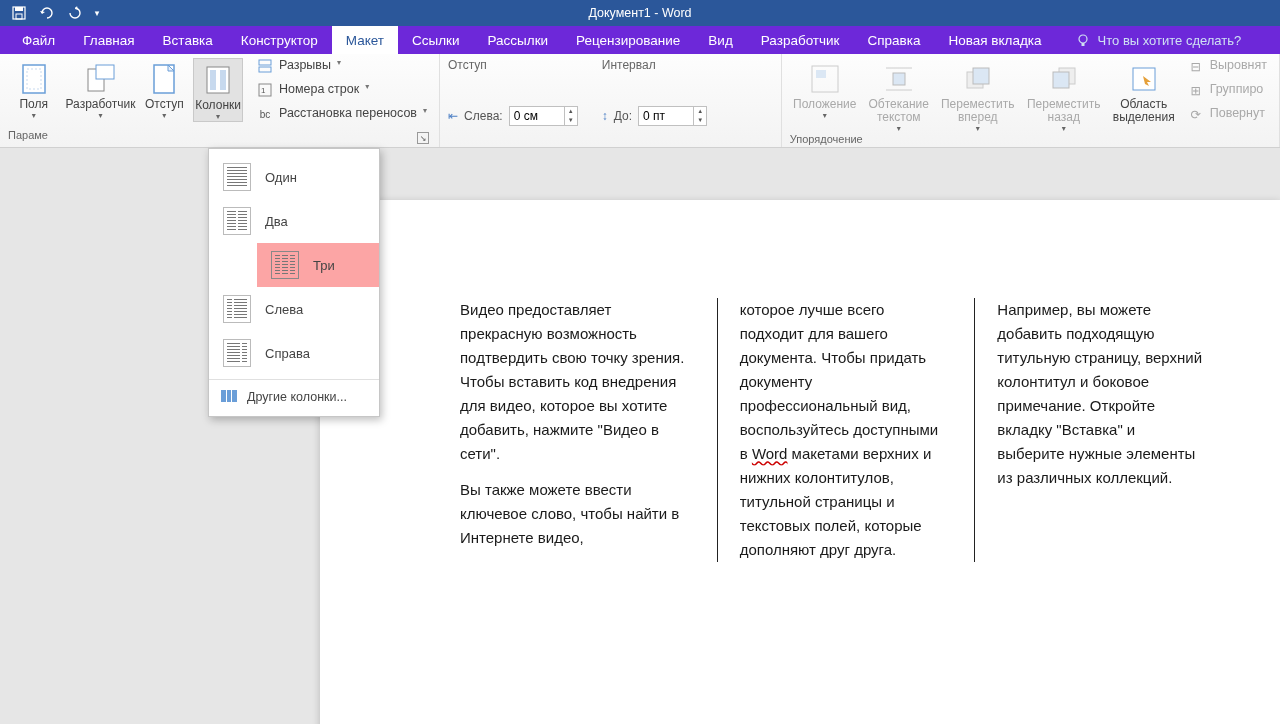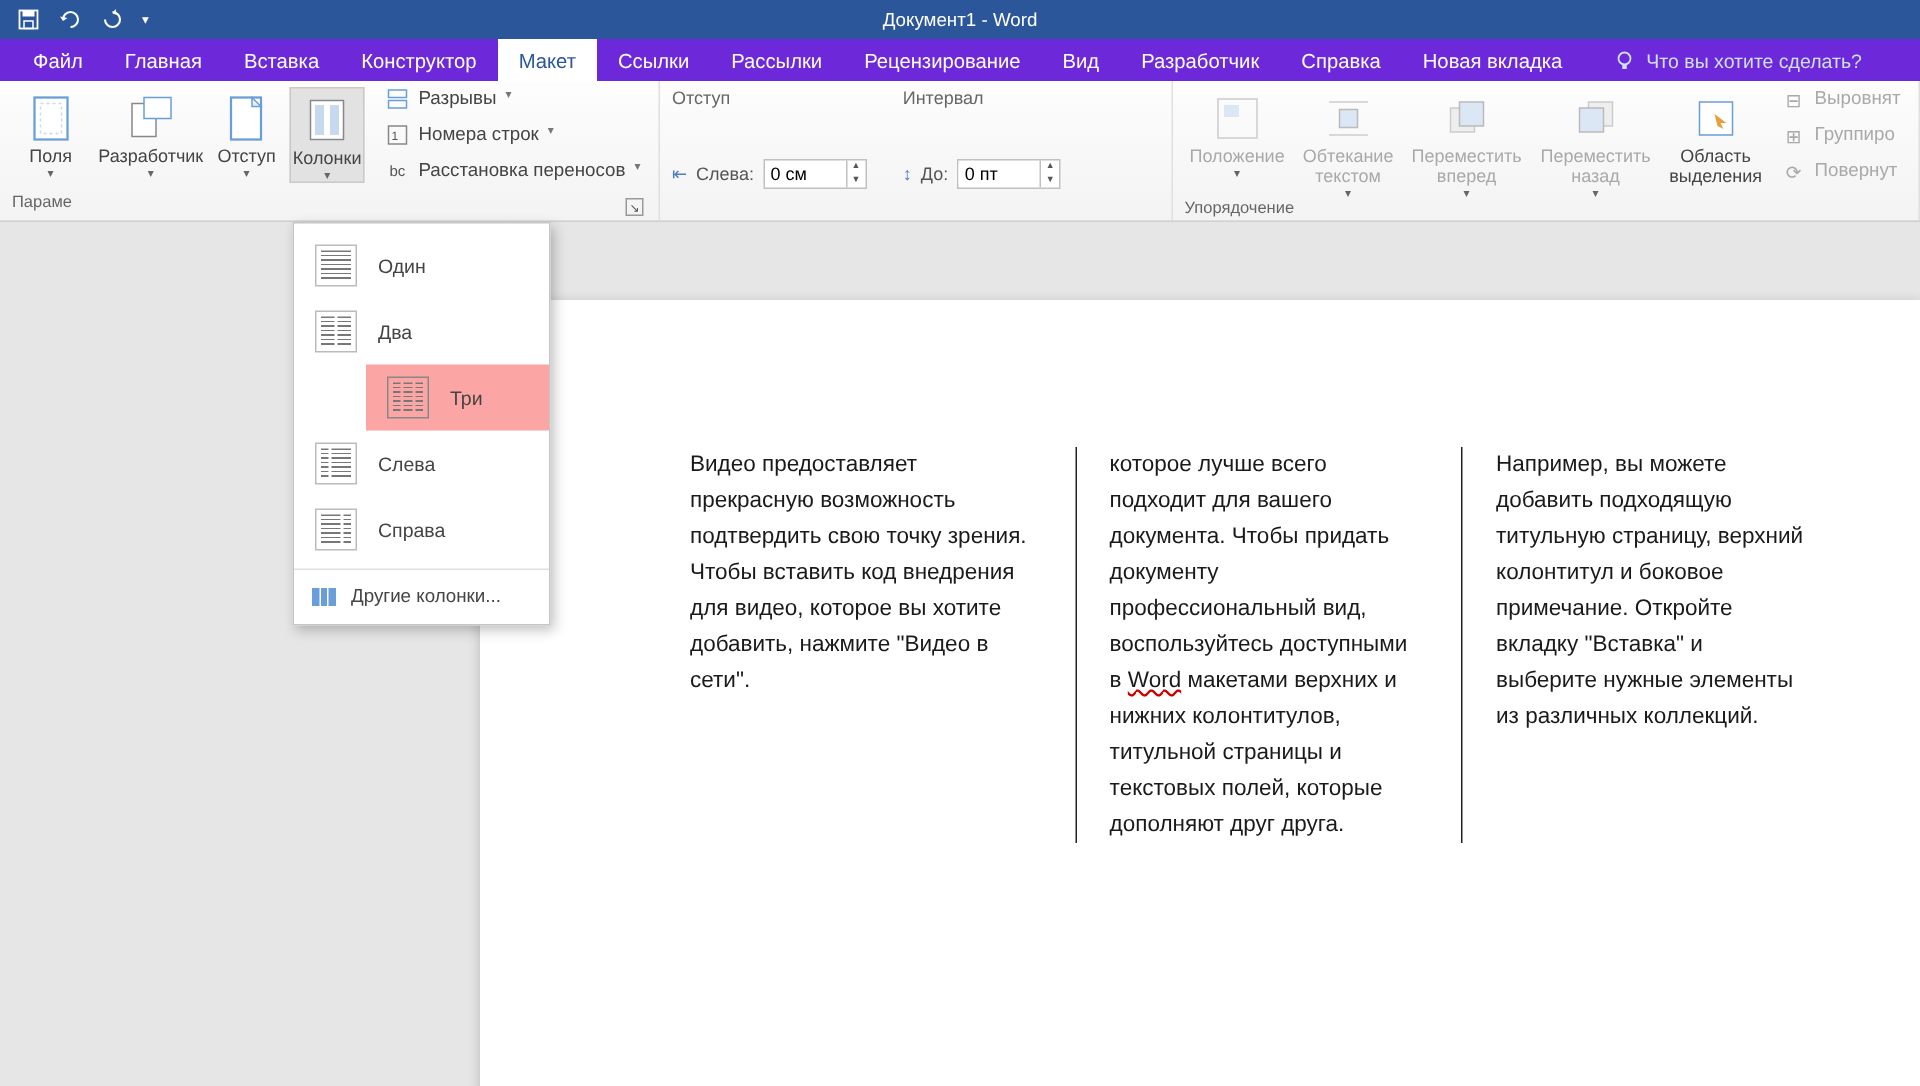--- a/index.html
+++ b/index.html
@@ -35,27 +35,27 @@
   
   .indents { display:flex; flex-direction:column; font-size:12px; color:#555;gap:28px; }
   .indents .hdr { font-size:12px; color:#666; height:18px; }
   .indents .irow { display:flex; align-items:center; gap:6px; height:24px; }
   .spinner { display:flex; align-items:center; border:1px solid #c0c0c0; background:#fff; height:20px; }
   .spinner input { border:none; width:54px; padding:0 4px; font-size:12px; outline:none; }
   .spinner .arrows { display:flex; flex-direction:column; border-left:1px solid #c0c0c0; }
   .spinner .arrows span { font-size:6px; height:9px; width:12px; text-align:center; color:#555; cursor:pointer; line-height:9px; }
   
   
-  .columns-dropdown { position:absolute; left:195px; top:148px; width:172px; background:#fff; border:1px solid #c6c6c6; box-shadow:2px 3px 8px rgba(0,0,0,0.25); z-index:100; padding:6px 0; }
+  .columns-dropdown { position:absolute; left:208px; top:148px; width:172px; background:#fff; border:1px solid #c6c6c6; box-shadow:2px 3px 8px rgba(0,0,0,0.25); z-index:100; padding:6px 0; }
   .dd-item { display:flex; align-items:center; gap:14px; padding:8px 14px; font-size:13px; color:#444; cursor:pointer; }
   .dd-item.sel { background:#fca5a5;margin-left:48px; }
   .dd-item .dico { width:28px; height:28px; border:1px solid #bbb; display:flex; padding:3px; gap:2px; }
   .dd-item .dico span { flex:1; background:repeating-linear-gradient(#777 0,#777 1px,transparent 1px,transparent 3px); }
   .dd-sep { border-top:1px solid #e0e0e0; margin:4px 0; }
-  .dd-more { display:flex; align-items:flex-end; gap:10px; padding:6px 12px; font-size:12.5px; color:#444; cursor:pointer; }
+  .dd-more { display:flex; align-items:flex-start; gap:10px; padding:6px 12px; font-size:12.5px; color:#444; cursor:pointer; }
   .dd-more .mico { width:16px; height:12px; display:flex; gap:1px; }
   .dd-more .mico span { flex:1; background:#6a9ed8; }
   
   
   .doc-area { position:absolute; left:0; top:148px; right:0; bottom:0; background:#e6e6e6; overflow:hidden; }
   .page { position:absolute; left:320px; top:52px; width:960px; height:640px; background:#fff; box-shadow:0 2px 8px rgba(0,0,0,0.2); }
   .page-content { padding: 98px 48px 0 140px; display:flex; gap:0; }
   .col { width:266px; font-size:15px; line-height:24px; color:#1a1a1a; font-family: Cambria, Georgia, serif; padding-right:28px; }
   .col + .col { border-left:1px solid #222; padding-left:22px; }
   .col p + p { margin-top:12px; }
@@ -319,20 +319,21 @@
     </div>
     <div class="group-label"><span>Упорядочение</span></div>
   </div>
 </div>
 
 <div class="doc-area">
   <div class="page">
     <div class="page-content">
       <div class="col">
         <p>Видео предоставляет прекрасную возможность подтвердить свою точку зрения. Чтобы вставить код внедрения для видео, которое вы хотите добавить, нажмите "Видео в сети".</p>
+        <p>Вы также можете ввести ключевое слово, чтобы найти в Интернете видео,</p>
       </div>
       <div class="col">
         <p><span>которое лучше всего подходит для вашего документа. Чтобы придать документу профессиональный вид, воспользуйтесь доступными в </span><span class="under">Word</span><span> макетами верхних и нижних колонтитулов, титульной страницы и текстовых полей, которые дополняют друг друга.</span></p>
       </div>
       <div class="col">
         <p>Например, вы можете добавить подходящую титульную страницу, верхний колонтитул и боковое примечание. Откройте вкладку "Вставка" и выберите нужные элементы из различных коллекций.</p>
       </div>
     </div>
   </div>
 </div>

